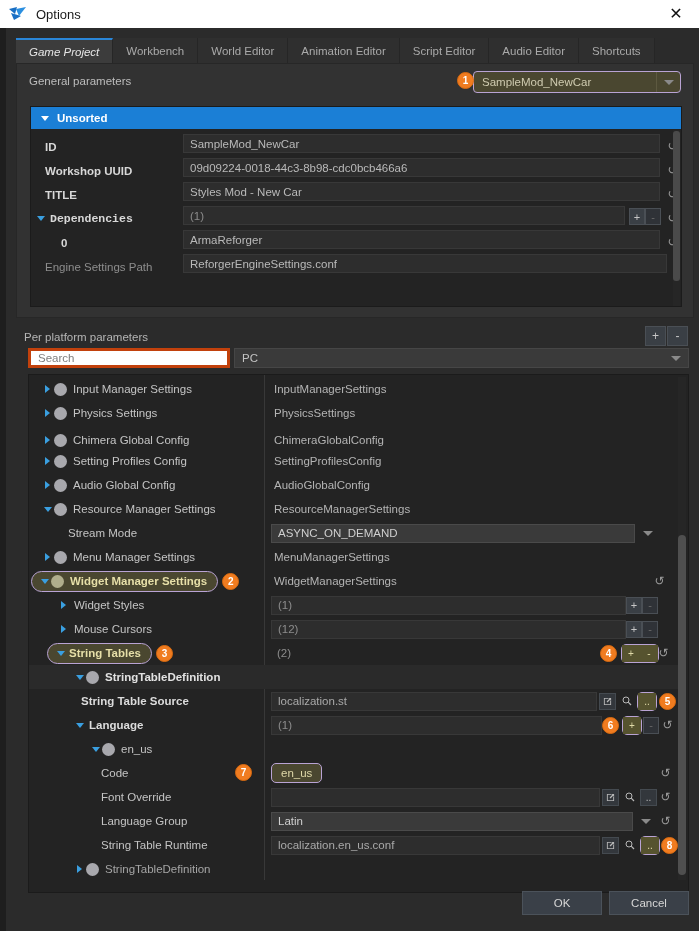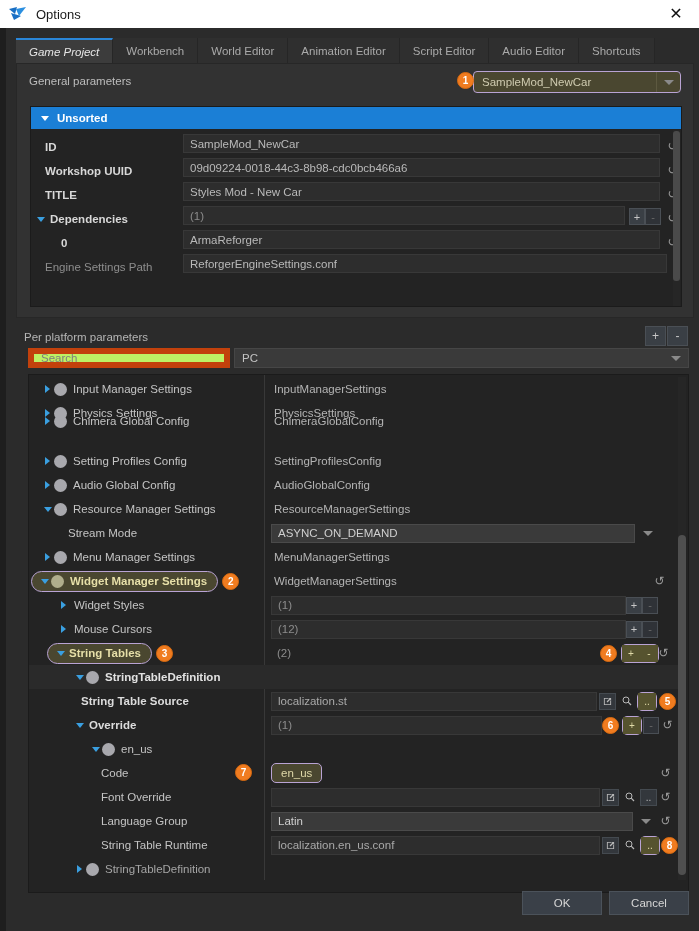--- a/index.html
+++ b/index.html
@@ -112,21 +112,21 @@
 
   
   .pp-label{ position:absolute; left:18px; top:303px; color:#b5b5b5; font-size:11.5px;text-align:right;}
   .ppbtn{
     width:21px; height:20px; background:#3a3f45; border:1px solid #4a4f55;
     display:flex; align-items:center; justify-content:center; color:#c6c6c6; font-size:12px;
     cursor:pointer; position:absolute;
   }
   .search-box{
     position:absolute; left:22px; top:320px; width:202px; height:20px;
-    background:#bef264; border:6px solid #c2410c; display:flex; align-items:center;
+    background:#ffffff; border:3px solid #c2410c; display:flex; align-items:center;
     padding-left:7px; color:#7e7e7e; font-size:11.5px;text-align:center;
   }
   .plat-dd{
     position:absolute; left:228px; top:320px; width:455px; height:20px;
     background:#3a3a3a; border:1px solid #464646; display:flex; align-items:center;
   }
   .plat-dd .val{ padding-left:7px; flex:1; color:#c3c3c3; font-size:11.5px;}
   .plat-dd .arrowbox{ width:24px; height:100%; display:flex; align-items:center; justify-content:center;}
 
   
@@ -256,21 +256,21 @@
           <span class="revert">↺</span>
         </div>
 
         <div class="grow">
           <span class="lbl">TITLE</span>
           <span class="fld">Styles Mod - New Car</span>
           <span class="revert">↺</span>
         </div>
 
         <div class="grow">
-          <span class="lbl" style="padding-left:6px; display:flex; align-items:center; gap:5px;">
+          <span class="lbl" style="padding-left:6px; display:flex; align-items:center; gap:5px;font-family:Liberation Mono, monospace;">
             <i class="dep-arrow down"></i>
             <span>Dependencies</span>
           </span>
           <span class="fld muted">(1)</span>
           <span class="tinybtn">+</span>
           <span class="tinybtn off" style="margin-right:3px;">-</span>
           <span class="revert">↺</span>
         </div>
 
         <div class="grow">
@@ -323,21 +323,21 @@
               <i class="car"></i>
             </i>
           <i class="dot"></i>
           <span>Physics Settings</span>
         </span>
         <span class="tval">
             <span class="plain">PhysicsSettings</span>
           </span>
       </div>
 
-      <div class="trow" style="top:34px;text-align:center;">
+      <div class="trow" style="top:53px;text-align:center;">
         <span class="tname" style="padding-left:12px;">
           <i class="tarrow">
               <i class="car"></i>
             </i>
           <i class="dot"></i>
           <span>Chimera Global Config</span>
         </span>
         <span class="tval">
             <span class="plain">ChimeraGlobalConfig</span>
           </span>
@@ -510,21 +510,21 @@
           <span class="marker" style="position:relative;margin-left:2px;">5</span>
           <span style="width:6px;"></span>
         </span>
       </div>
 
       <div class="trow" style="top:338px;">
         <span class="tname" style="padding-left:44px;">
           <i class="tarrow">
               <i class="card"></i>
             </i>
-          <span style="margin-left:3px;font-weight:bold;color:#dcdcdc;">Override</span>
+          <span style="margin-left:3px;font-weight:bold;color:#dcdcdc;">Language</span>
         </span>
         <span class="tval">
           <span class="box dim" style="margin-right:0;">(1)</span>
           <span class="marker" style="position:relative;">6</span>
           <span style="display:flex;align-items:center;border:1px solid #b9a3d4;border-radius:5px;background:#4a4730;margin-left:3px;">
             <span class="iconbtn" style="background:#56532f;border:none;margin:0;width:18px;height:17px;color:#e0daa8;">+</span>
           </span>
           <span class="tinybtn off" style="margin-left:1px;">-</span>
           <span class="revert">↺</span>
           <span style="width:6px;"></span>

